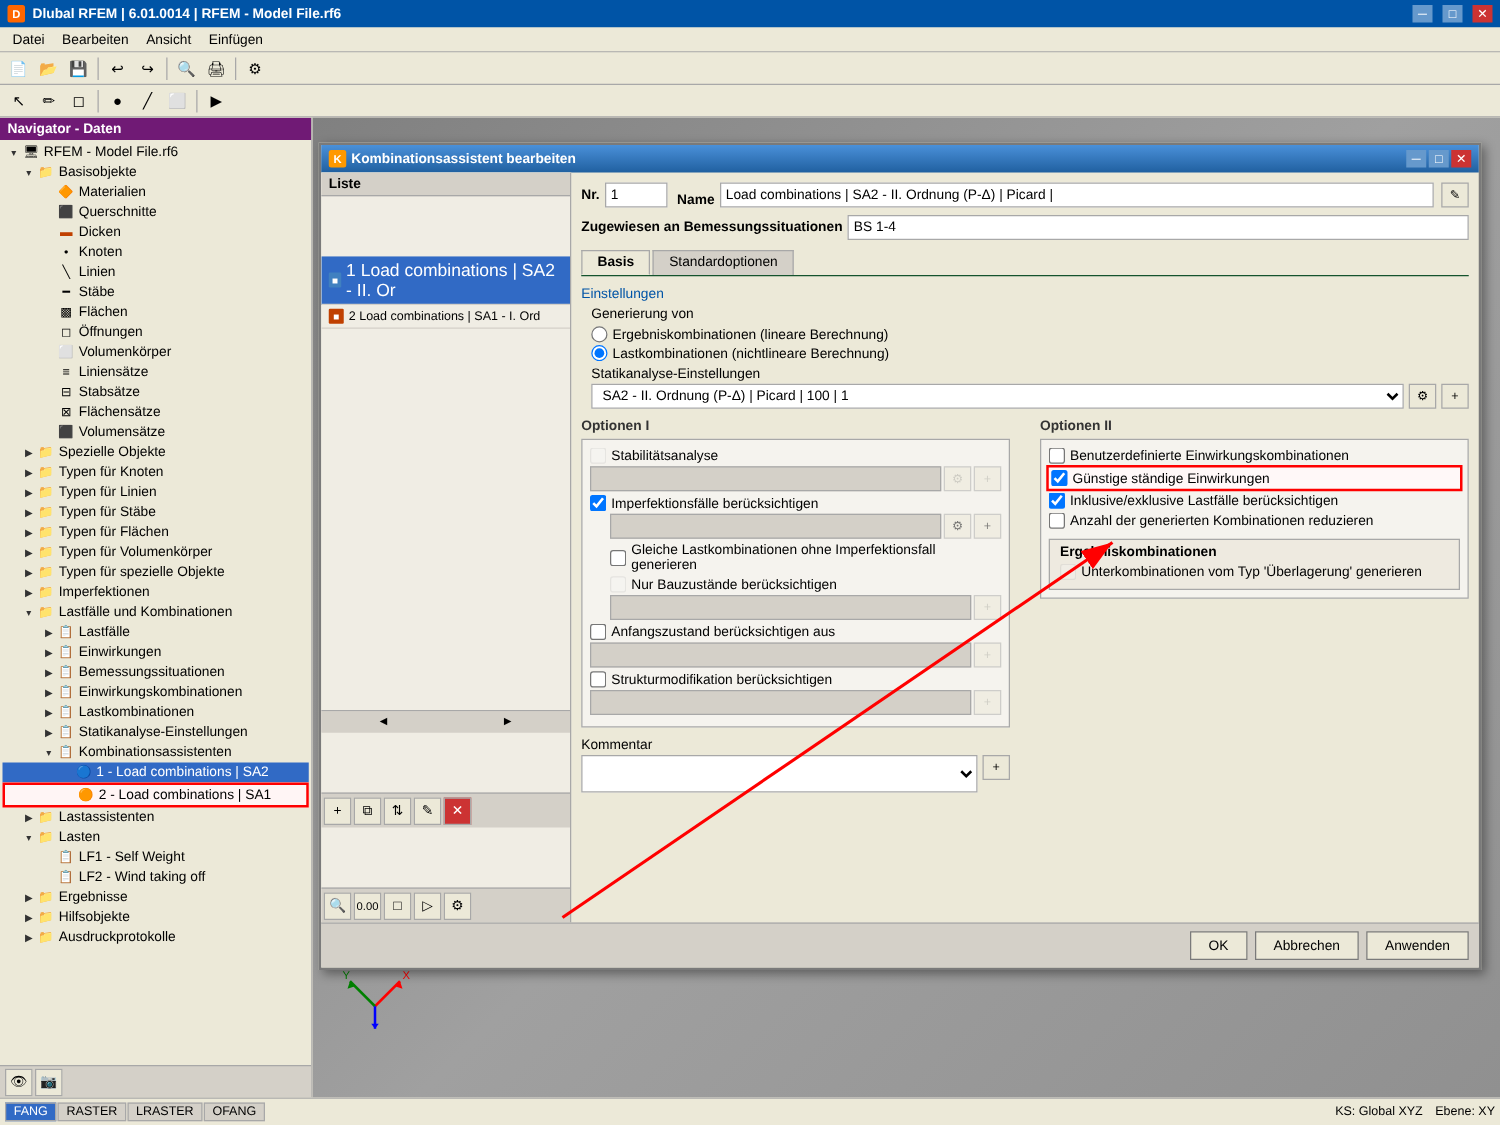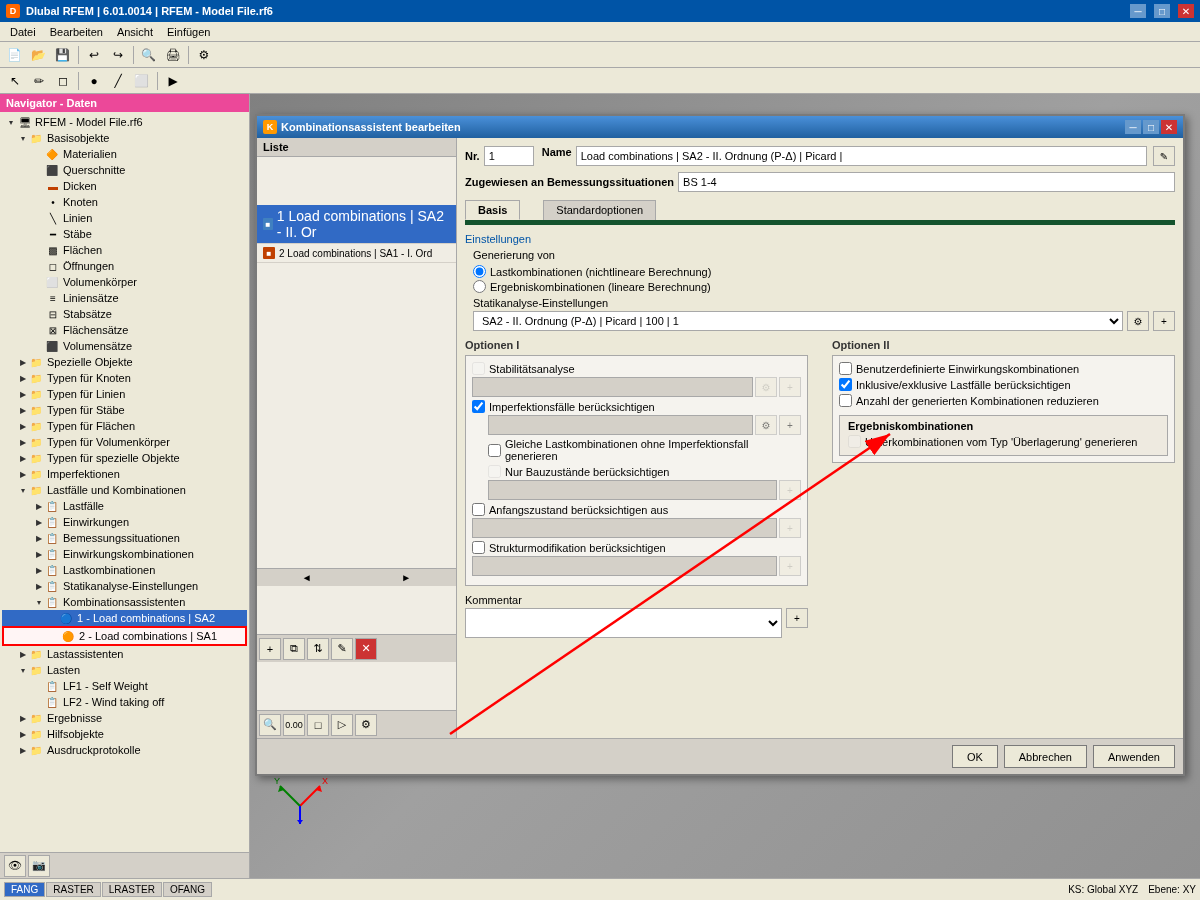--- a/index.html
+++ b/index.html
@@ -24,21 +24,21 @@
     .toolbar-btn { width: 22px; height: 22px; background: #ece9d8; border: 1px solid transparent; cursor: pointer; display: flex; align-items: center; justify-content: center; font-size: 12px; }
     .toolbar-sep { width: 1px; height: 18px; background: #a8a8a8; margin: 0 2px; }
 
     .toolbar2 { background: #ece9d8; border-bottom: 1px solid #a8a8a8; height: 26px; display: flex; align-items: center; padding: 2px 4px; gap: 2px; }
 
     
     .content-area { flex: 1; display: flex; flex-direction: row; overflow: hidden; }
 
     
     .navigator { width: 250px; background: #ece9d8; border-right: 1px solid #a8a8a8; display: flex; flex-direction: column; overflow: hidden; }
-    .navigator-title { background: #ec4899; color: white; padding: 3px 6px; font-size: 11px; font-weight: bold; }
+    .navigator-title { background: #701a75; color: white; padding: 3px 6px; font-size: 11px; font-weight: bold; }
     .nav-tree { flex: 1; overflow-y: auto; padding: 2px; }
     .nav-item { display: flex; align-items: center; padding: 1px 2px; cursor: pointer; user-select: none; white-space: nowrap; }
     .nav-item.selected { background: #316ac5; color: white; }
     .nav-arrow { width: 14px; height: 14px; display: inline-flex; align-items: center; justify-content: center; font-size: 8px; cursor: pointer; color: #333; }
     .nav-icon { width: 14px; height: 14px; margin-right: 3px; display: inline-flex; align-items: center; justify-content: center; font-size: 10px; }
     .nav-label { font-size: 11px; }
 
     
     .work-area { flex: 1; background: #a0a0a0; position: relative; overflow: hidden; }
     .work-canvas { width: 100%; height: 100%; background: linear-gradient(135deg, #808080 0%, #a0a0a0 50%, #909090 100%); }
@@ -71,21 +71,21 @@
 
     
     .list-toolbar { height: 28px; border-top: 1px solid #a8a8a8; display: flex; align-items: center; padding: 2px; gap: 2px; background: #d4d0c8; }
     .list-toolbar-btn { width: 22px; height: 22px; background: #ece9d8; border: 1px solid #a8a8a8; cursor: pointer; display: flex; align-items: center; justify-content: center; font-size: 11px; }
 
     .dialog-form { flex: 1; padding: 8px; overflow-y: auto; }
     .form-input { height: 20px; padding: 1px 4px; border: 1px solid #a8a8a8; background: white; font-size: 11px; }
     .form-edit-btn { width: 22px; height: 20px; background: #ece9d8; border: 1px solid #a8a8a8; cursor: pointer; margin-left: 2px; display: flex; align-items: center; justify-content: center; font-size: 10px; }
 
     
-    .tabs { display: flex; border-bottom: 5px solid #14532d; margin-bottom: 8px; gap: 21px; }
+    .tabs { display: flex; border-bottom: 1px solid #14532d; margin-bottom: 8px; }
     .tab { padding: 3px 12px; background: #d4d0c8; border: 1px solid #a8a8a8; border-bottom: none; cursor: pointer; font-size: 11px; margin-right: 2px; }
     .tab.active { background: #ece9d8; border-bottom: 1px solid #ece9d8; font-weight: bold; }
 
     
     .section-title { color: #0054a6; font-size: 11px; font-weight: normal; margin-bottom: 4px; }
     .section-group { border: 1px solid #a8a8a8; padding: 6px; margin-bottom: 8px; background: #f5f3ee; }
 
     
     .radio-group { margin-bottom: 4px; }
     .radio-item { display: flex; align-items: center; margin-bottom: 2px; font-size: 11px; gap: 4px; }
@@ -450,21 +450,21 @@
               </div>
             </div>
 
             <div class="dialog-form">
 
               <div style="display:flex; align-items:center; gap:8px; margin-bottom:6px;">
                 <div style="display:flex; align-items:center; gap:4px;">
                   <span style="font-size:11px; font-weight:bold;">Nr.</span>
                   <input type="text" class="form-input" style="width: 50px;" value="1">
                 </div>
-                <div style="display:flex; align-items:flex-start; gap:4px; flex:1;">
+                <div style="display:flex; align-items:flex-end; gap:4px; flex:1;">
                   <span style="font-size:11px; font-weight:bold;">Name</span>
                   <input type="text" class="form-input" style="flex: 1 1 0%;" value="Load combinations | SA2 - II. Ordnung (P-Δ) | Picard |">
                   <button class="form-edit-btn">✎</button>
                 </div>
               </div>
 
               <div style="display:flex; align-items:center; gap:4px; margin-bottom:8px;">
                 <span style="font-size:11px; font-weight:bold; white-space:nowrap;">Zugewiesen an Bemessungssituationen</span>
                 <input type="text" class="form-input" style="flex: 1 1 0%;" value="BS 1-4">
               </div>
@@ -476,26 +476,26 @@
 
               <div>
 
                 <div style="margin-bottom:8px;">
                   <div class="section-title">Einstellungen</div>
                   <div style="margin-left:8px;">
                     <div class="radio-group">
                       <span style="font-size:11px;">Generierung von</span>
                     </div>
                     <div class="radio-item">
+                      <input type="radio" name="generierung" style="">
+                      <span>Ergebniskombinationen (lineare Berechnung)</span>
+                    </div>
+                    <div class="radio-item">
                       <input type="radio" name="generierung" checked="" style="">
                       <span>Lastkombinationen (nichtlineare Berechnung)</span>
-                    </div>
-                    <div class="radio-item">
-                      <input type="radio" name="generierung" style="">
-                      <span>Ergebniskombinationen (lineare Berechnung)</span>
                     </div>
                     <div style="margin-top:4px;">
                       <div style="font-size:11px; margin-bottom:2px;">Statikanalyse-Einstellungen</div>
                       <div class="dropdown-row">
                         <select class="dropdown-select">
                           <option>SA2 - II. Ordnung (P-Δ) | Picard | 100 | 1</option>
                         </select>
                         <button class="dropdown-btn">⚙</button>
                         <button class="dropdown-btn">+</button>
                       </div>
@@ -573,20 +573,24 @@
 
                   <div class="col">
                     <div class="col-title">Optionen II</div>
                     <div class="section-group">
 
                       <div class="checkbox-item">
                         <input type="checkbox" style="">
                         <span>Benutzerdefinierte Einwirkungskombinationen</span>
                       </div>
 
+                      <div class="checkbox-item" style="outline:2px solid red; padding:2px; background:#fff8f8;">
+                        <input type="checkbox" checked="" style="">
+                        <span>Günstige ständige Einwirkungen</span>
+                      </div>
 
                       <div class="checkbox-item">
                         <input type="checkbox" checked="" style="">
                         <span>Inklusive/exklusive Lastfälle berücksichtigen</span>
                       </div>
 
                       <div class="checkbox-item">
                         <input type="checkbox" style="">
                         <span>Anzahl der generierten Kombinationen reduzieren</span>
                       </div>

